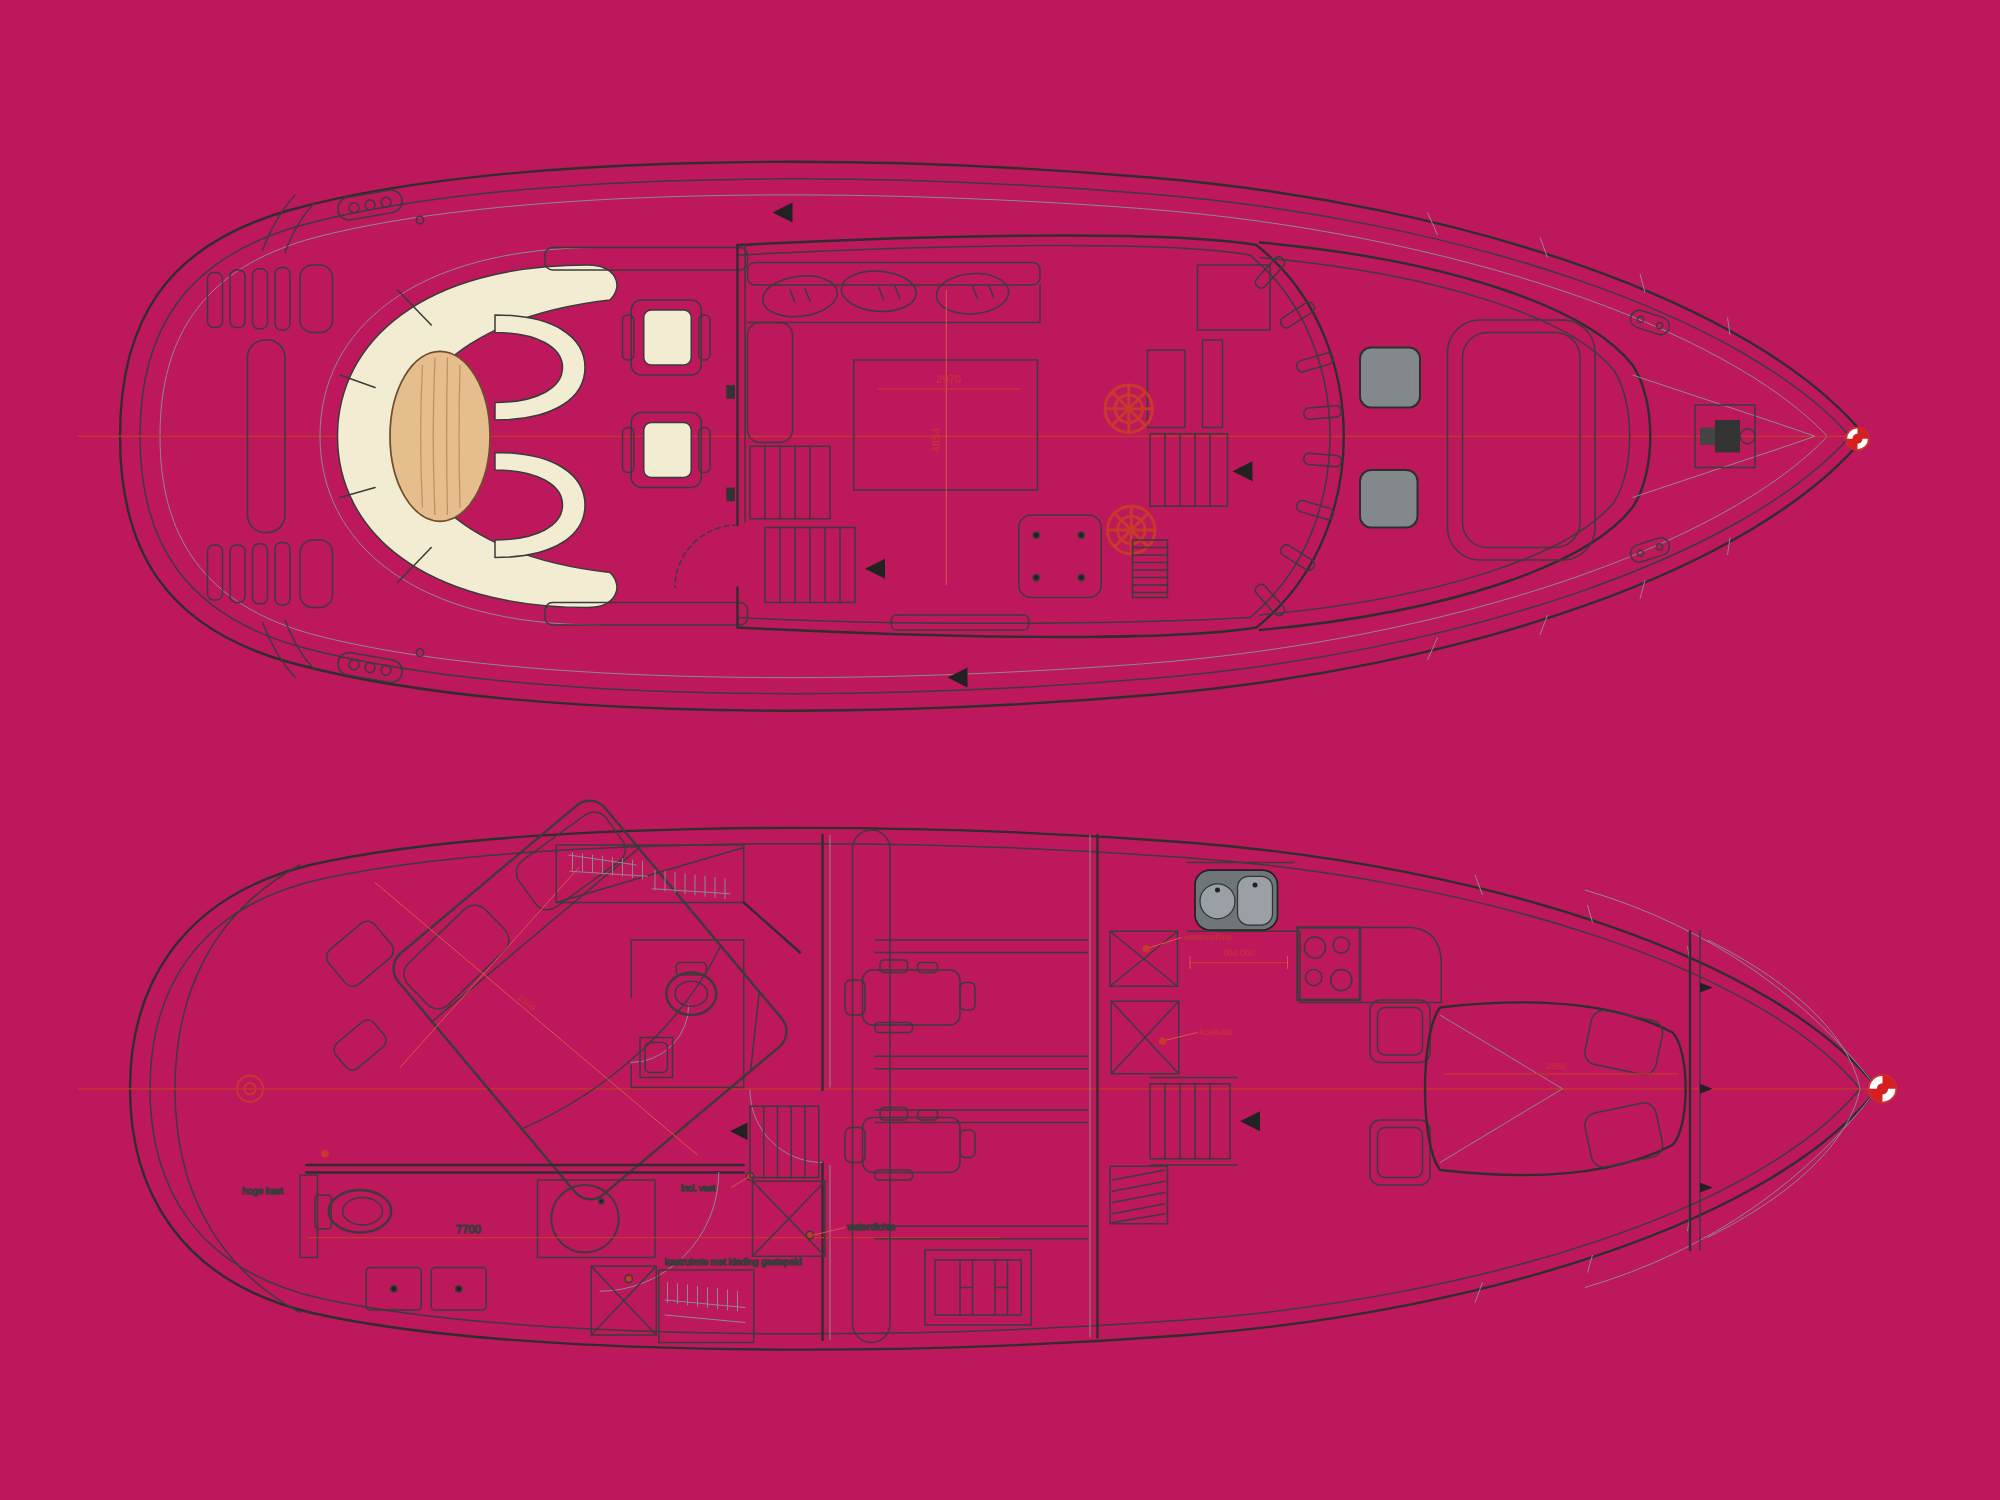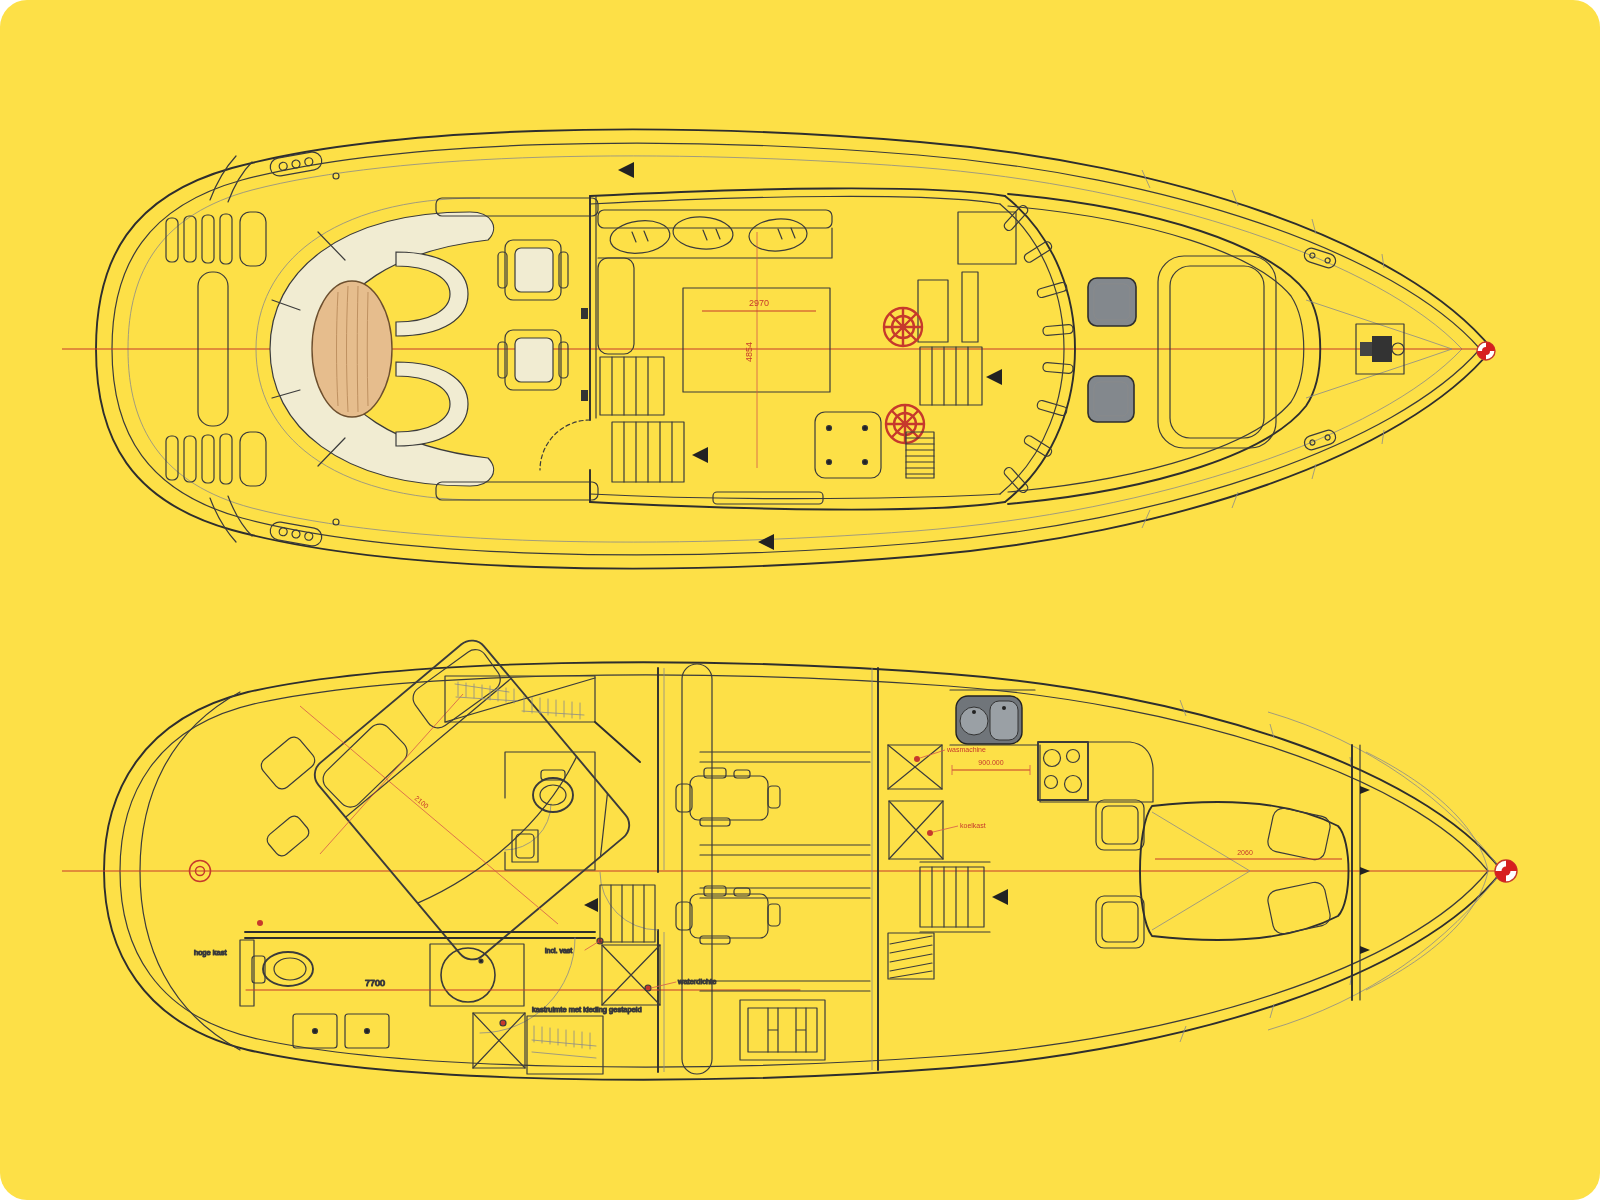--- a/index.html
+++ b/index.html
@@ -1,16 +1,16 @@
 <!DOCTYPE html>
 <html><head>
 <meta charset="utf-8">
 <style>
   html,body{margin:0;padding:0;background:#ffffff;}
-  .sheet{width:1600px;height:1200px;background:#fde047;position:relative;overflow:hidden;border-radius:27px;}
+  .sheet{width:1600px;height:1200px;background:#be185d;position:relative;overflow:hidden;}
   svg{display:block;}
   .ln{stroke:#3b3b3b;fill:none;stroke-width:1.2;stroke-linecap:round;stroke-linejoin:round;}
   .ln2{stroke:#2e2e2e;fill:none;stroke-width:1.9;stroke-linecap:round;stroke-linejoin:round;}
   .thin{stroke:#8a8a8a;fill:none;stroke-width:.8;}
   .redln{stroke:#c6392c;fill:none;stroke-width:1;}
   .redthin{stroke:#d4584c;fill:none;stroke-width:.8;}
   .cream{fill:#f1ecd2;stroke:#3b3b3b;stroke-width:1.2;}
   .wood{fill:#e6bd8d;stroke:#6d4f2e;stroke-width:1.4;}
   .grain{stroke:#bf9161;fill:none;stroke-width:1;}
   .hatch{fill:#83888d;stroke:#2e2e2e;stroke-width:1.6;}

